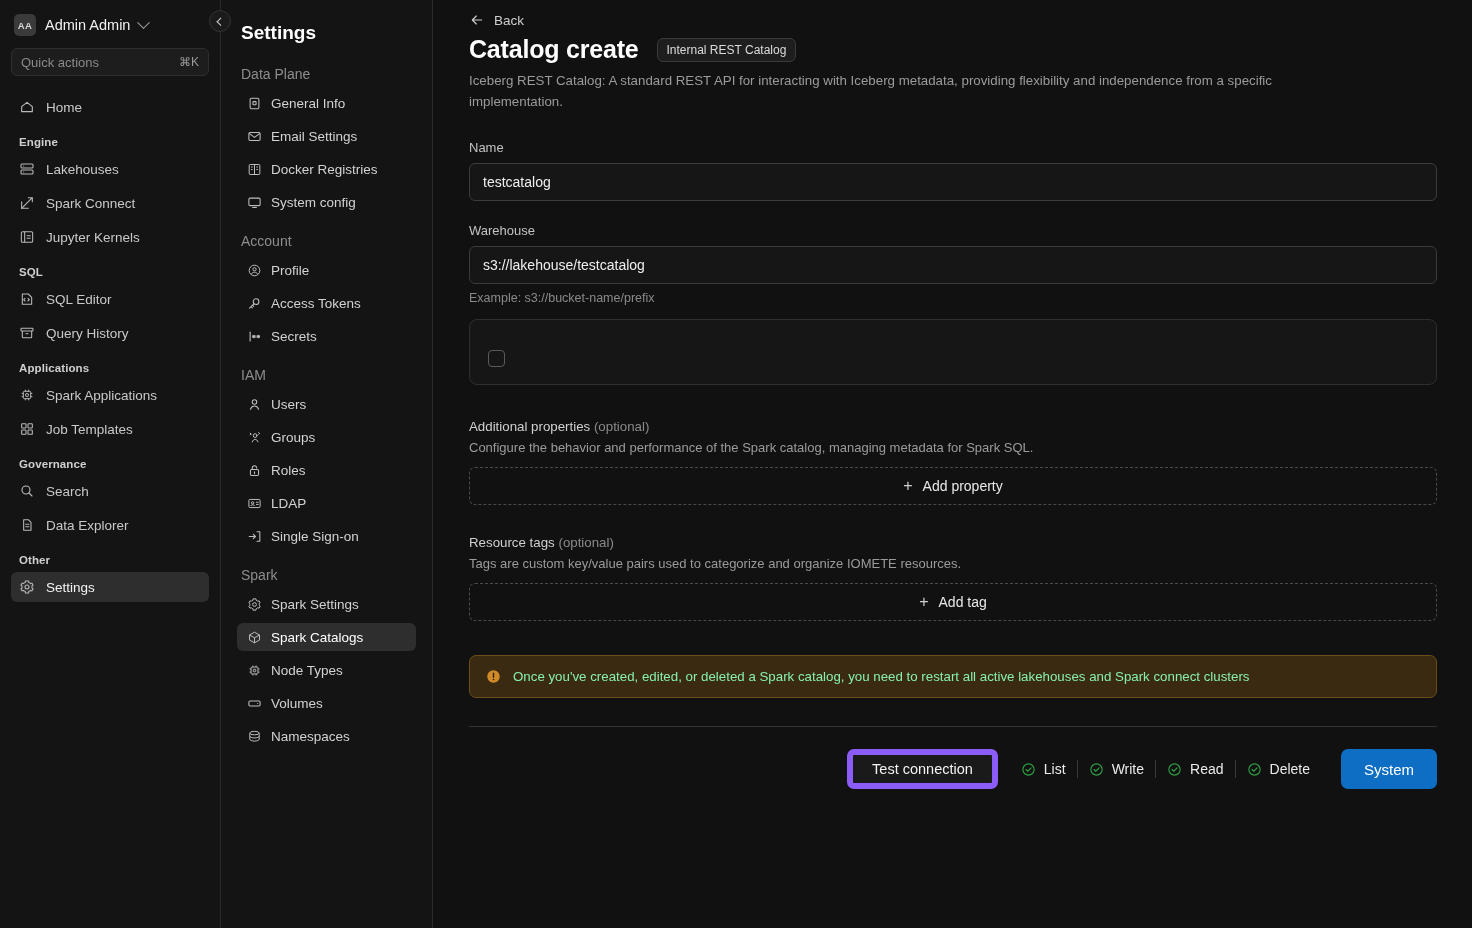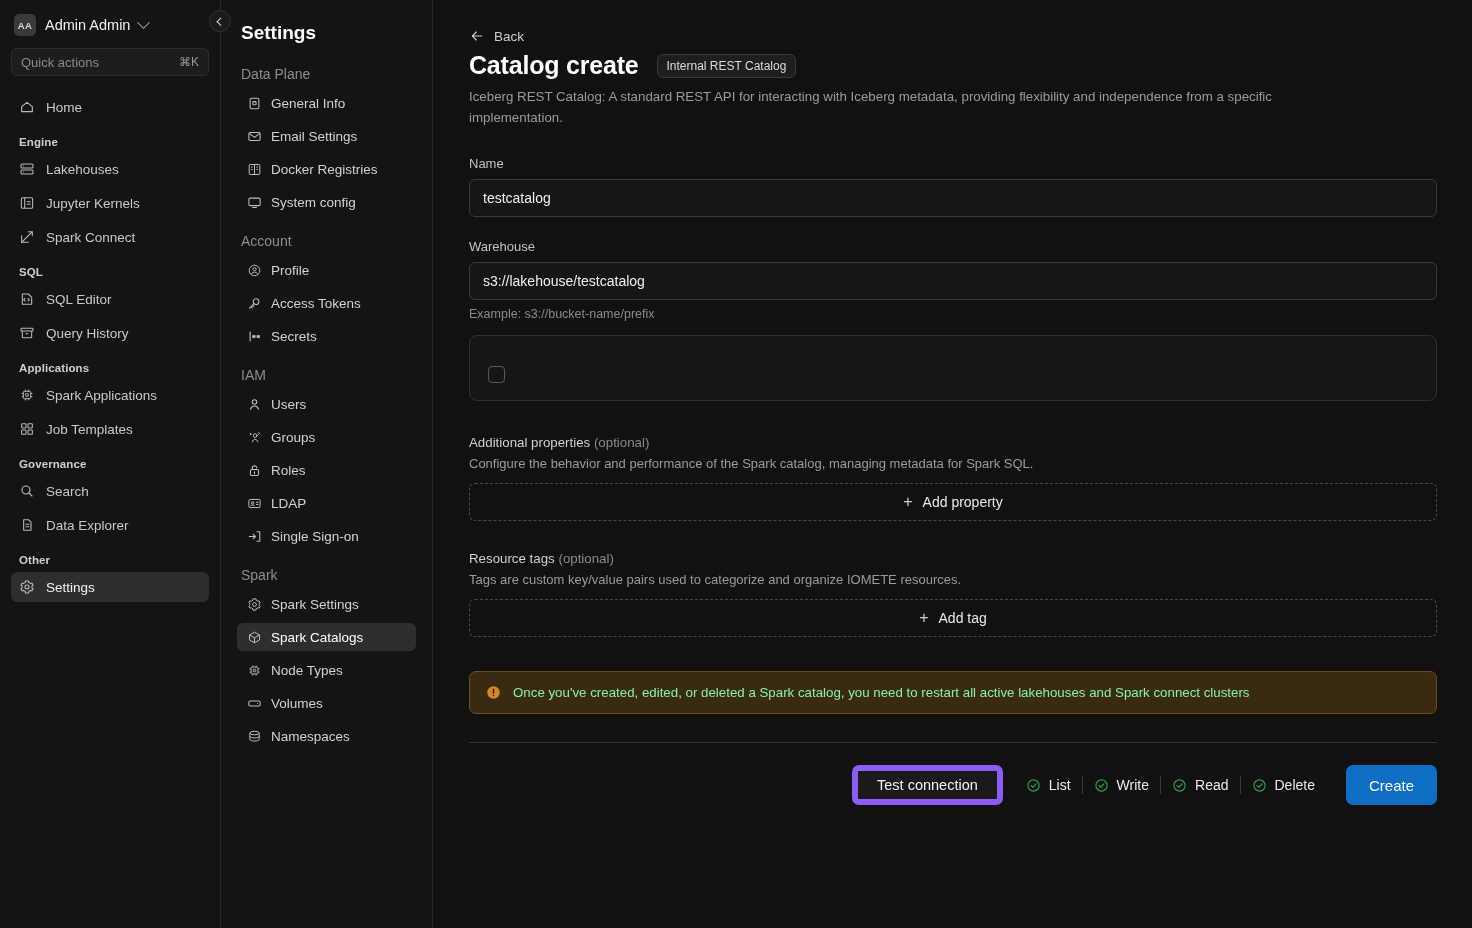--- a/index.html
+++ b/index.html
@@ -82,21 +82,21 @@
   .sitem {
     display: flex; align-items: center; gap: 9px;
     height: 28px; padding: 0 10px; border-radius: 6px;
     font-size: 13.5px; color: #d2d2d2; cursor: pointer; margin-bottom: 5px;
   }
   .sitem.active { background: #2e2e2e; color: #fff; }
   .sic { width: 15px; height: 15px; flex: 0 0 15px; display:block; color: #bdbdbd; }
 
   
   .main { flex: 1; height: 928px; position: relative; overflow: hidden; background:#111111; }
-  .main-inner { padding: 28px 34px 0 36px; }
+  .main-inner { padding: 12px 34px 0 36px; }
 
   .back-row {
     display: inline-flex; align-items: center; gap: 9px;
     font-size: 13.5px; color: #cfcfcf; cursor: pointer; margin-bottom: 7px;
   }
   .title-row { display: flex; align-items: center; gap: 18px; margin-bottom: 7px; }
   .page-title { font-size: 25px; font-weight: 700; color: #ffffff; letter-spacing: -.2px; }
   .badge {
     font-size: 12px; color: #dcdcdc; background: #1e1e1e;
     border: 1px solid #3a3a3a; border-radius: 6px; padding: 4px 9px;
@@ -208,32 +208,32 @@
     <div class="nav-item">
       <svg class="nav-ic" viewBox="0 0 24 24" fill="none" stroke="currentColor" stroke-width="1.6">
           <rect x="3" y="4.5" width="18" height="6" rx="1.5"></rect>
           <rect x="3" y="13.5" width="18" height="6" rx="1.5"></rect>
           <circle cx="7" cy="7.5" r=".9" fill="currentColor" stroke="none"></circle>
           <circle cx="7" cy="16.5" r=".9" fill="currentColor" stroke="none"></circle>
         </svg>
       <span>Lakehouses</span>
     </div>
     <div class="nav-item">
+      <svg class="nav-ic" viewBox="0 0 24 24" fill="none" stroke="currentColor" stroke-width="1.6" stroke-linecap="round">
+          <path d="M20 4h-6M20 4v6M20 4 4 20"></path>
+          <path d="M4 10v10h10"></path>
+        </svg>
+      <span>Spark Connect</span>
+    </div>
+    <div class="nav-item">
       <svg class="nav-ic" viewBox="0 0 24 24" fill="none" stroke="currentColor" stroke-width="1.6">
           <rect x="3.5" y="4" width="17" height="16" rx="2"></rect>
           <path d="M8.5 4v16M11.5 10h6M11.5 14h6"></path>
         </svg>
       <span>Jupyter Kernels</span>
-    </div>
-    <div class="nav-item">
-      <svg class="nav-ic" viewBox="0 0 24 24" fill="none" stroke="currentColor" stroke-width="1.6" stroke-linecap="round">
-          <path d="M20 4h-6M20 4v6M20 4 4 20"></path>
-          <path d="M4 10v10h10"></path>
-        </svg>
-      <span>Spark Connect</span>
     </div>
 
     <div class="nav-group-label">SQL</div>
     <div class="nav-item">
       <svg class="nav-ic" viewBox="0 0 24 24" fill="none" stroke="currentColor" stroke-width="1.6" stroke-linecap="round" stroke-linejoin="round">
           <path d="M5 4.5h9l5 5V20H5z"></path>
           <path d="m9 11-2 2 2 2M13.5 11l2 2-2 2"></path>
         </svg>
       <span>SQL Editor</span>
     </div>
@@ -528,18 +528,18 @@
           <span class="vsep"></span>
           <div class="status-item">
             <svg class="chk" viewBox="0 0 24 24" fill="none" stroke="#2ea043" stroke-width="1.8" stroke-linecap="round" stroke-linejoin="round">
                 <circle cx="12" cy="12" r="9"></circle>
                 <path d="m8 12 2.8 2.8L16.2 9.4"></path>
               </svg>
             <span>Delete</span>
           </div>
         </div>
 
-        <button class="create-btn">Create</button>
+        <button class="create-btn">System</button>
       </div>
 
     </div>
   </main>
 </div>
 
 </body></html>

